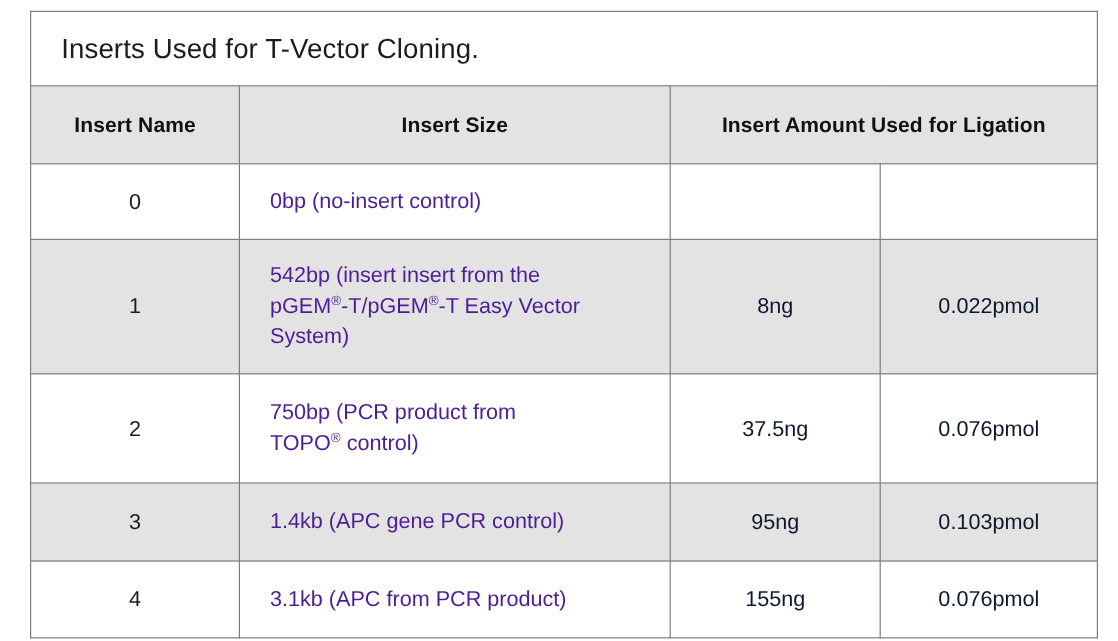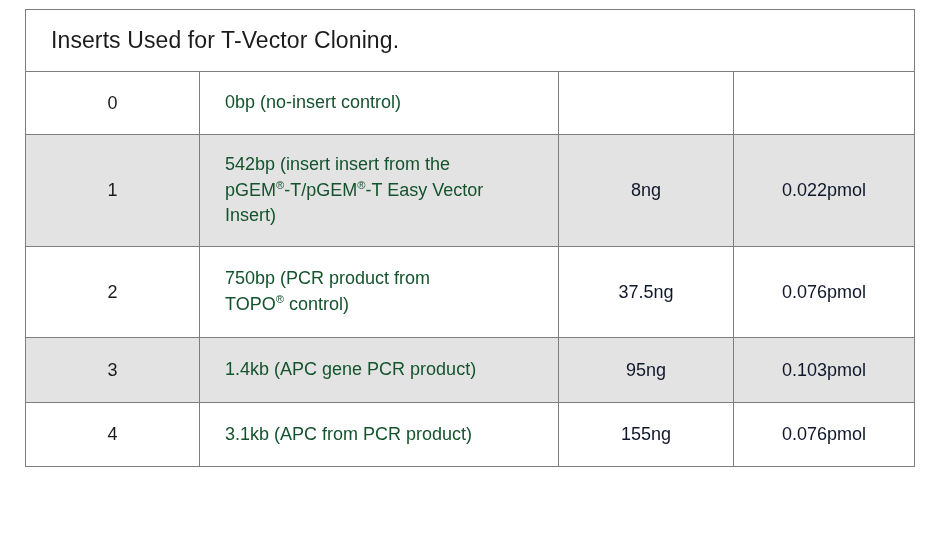--- a/index.html
+++ b/index.html
@@ -70,21 +70,21 @@
   .c-name {
     text-align: center;
     font-size: 18px;
     color: #1c1c1c;
   }
   .c-size {
     text-align: left;
     padding: 0 10px 0 25px !important;
     font-size: 18px;
     line-height: 1.42;
-    color: #14532d;
+    color: #4c1d95;
   }
   .c-amt {
     text-align: center;
     font-size: 18px;
     color: #0f172a;
   }
 
   tr.shaded > td { background: #e3e3e3; }
   tr.plain  > td { background: #ffffff; }
 
@@ -127,55 +127,60 @@
       <col style="width:359px">
       <col style="width:175px">
       <col style="width:181px">
     </colgroup>
 
     <tbody>
       <tr>
         <td class="title-cell" colspan="4">Inserts Used for T-Vector Cloning.</td>
       </tr>
 
+      <tr>
+        <td class="hdr" rowspan="1">Insert Name</td>
+        <td class="hdr">Insert Size</td>
+        <td class="hdr" colspan="2">Insert Amount Used for Ligation</td>
+      </tr>
 
       <tr class="plain r0">
         <td class="c-name">0</td>
         <td class="c-size">
           <span class="size-line">0bp (no-insert control)</span>
         </td>
         <td class="c-amt"></td>
         <td class="c-amt"></td>
       </tr>
 
       <tr class="shaded r1">
         <td class="c-name">1</td>
         <td class="c-size">
           <span class="size-line">542bp (insert insert from the</span>
           <span class="size-line">pGEM<sup class="reg">®</sup>-T/pGEM<sup class="reg">®</sup>-T Easy Vector</span>
-          <span class="size-line">Insert)</span>
+          <span class="size-line">System)</span>
         </td>
         <td class="c-amt">8ng</td>
         <td class="c-amt">0.022pmol</td>
       </tr>
 
       <tr class="plain r2">
         <td class="c-name">2</td>
         <td class="c-size">
           <span class="size-line">750bp (PCR product from</span>
           <span class="size-line">TOPO<sup class="reg">®</sup> control)</span>
         </td>
         <td class="c-amt">37.5ng</td>
         <td class="c-amt">0.076pmol</td>
       </tr>
 
       <tr class="shaded r3">
         <td class="c-name">3</td>
         <td class="c-size">
-          <span class="size-line">1.4kb (APC gene PCR product)</span>
+          <span class="size-line">1.4kb (APC gene PCR control)</span>
         </td>
         <td class="c-amt">95ng</td>
         <td class="c-amt">0.103pmol</td>
       </tr>
 
       <tr class="plain r4">
         <td class="c-name">4</td>
         <td class="c-size">
           <span class="size-line">3.1kb (APC from PCR product)</span>
         </td>

